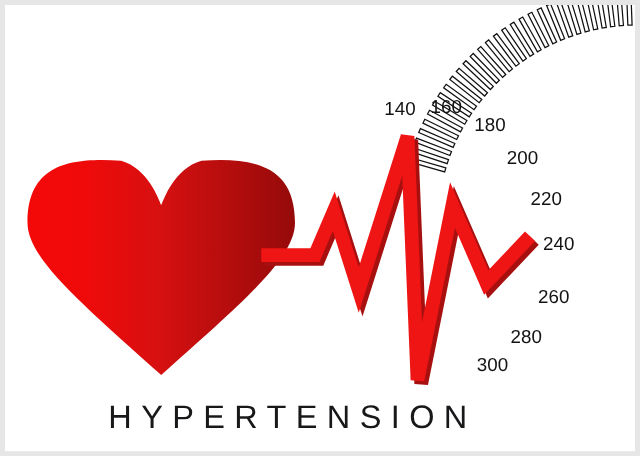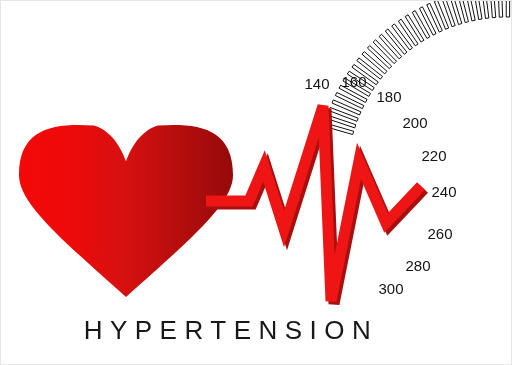--- a/index.html
+++ b/index.html
@@ -11,21 +11,21 @@
   body {
     font-family: "Liberation Sans", sans-serif;
   }
   #stage {
     position: relative;
     width: 512px;
     height: 365px;
     background: #ffffff;
     overflow: hidden;
     box-sizing: border-box;
-    border: 1px solid #84cc16;
+    border: 4px solid #84cc16;
     text-align: center;
   }
   #art {
     position: absolute;
     left: 0;
     top: 0;
     width: 512px;
     height: 365px;
     display: block;
   }

